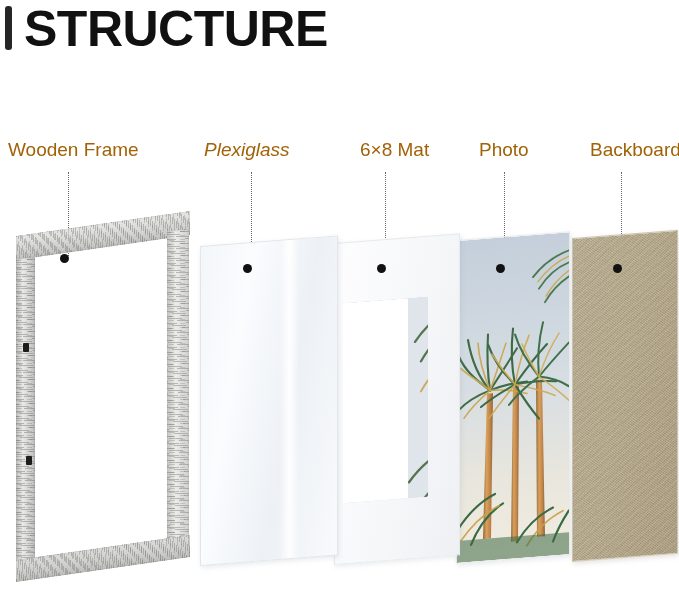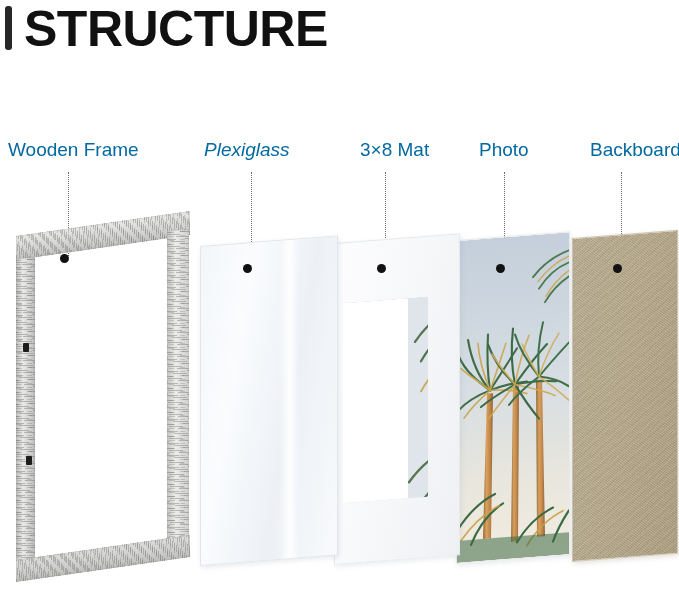--- a/index.html
+++ b/index.html
@@ -42,21 +42,21 @@
     letter-spacing: -0.5px;
     color: #111111;
     line-height: 62px;
     white-space: nowrap;
   }
 
   
   .part-label {
     position: absolute;
     font-size: 19px;
-    color: #0369a1;
+    color: #a16207;
     white-space: nowrap;
     line-height: 22px;
     top: 139px;
   }
 
   
   .leader-line {
     position: absolute;
     width: 0;
     border-left: 1px dotted #6a6a6a;
@@ -250,21 +250,21 @@
 </head>
 <body>
 
 <div id="heading-block">
   <div id="heading-bar"></div>
   <div id="heading-title">STRUCTURE</div>
 </div>
 
 <div class="part-label" style="left:8px;">Wooden Frame</div>
 <div class="part-label" style="left:204px;font-style:italic;">Plexiglass</div>
-<div class="part-label" style="left:360px;">3×8 Mat</div>
+<div class="part-label" style="left:360px;">6×8 Mat</div>
 <div class="part-label" style="left:479px;text-align:center;">Photo</div>
 <div class="part-label" style="left:578px;margin-left:12px;">Backboard</div>
 
 <div class="leader-line" style="left:68px;  top:172px; height:84px;"></div>
 <div class="leader-line" style="left:251px; top:172px; height:94px;"></div>
 <div class="leader-line" style="left:385px; top:172px; height:94px;"></div>
 <div class="leader-line" style="left:504px; top:172px; height:94px;"></div>
 <div class="leader-line" style="left:621px; top:172px; height:94px;"></div>
 
 <div id="stack">

